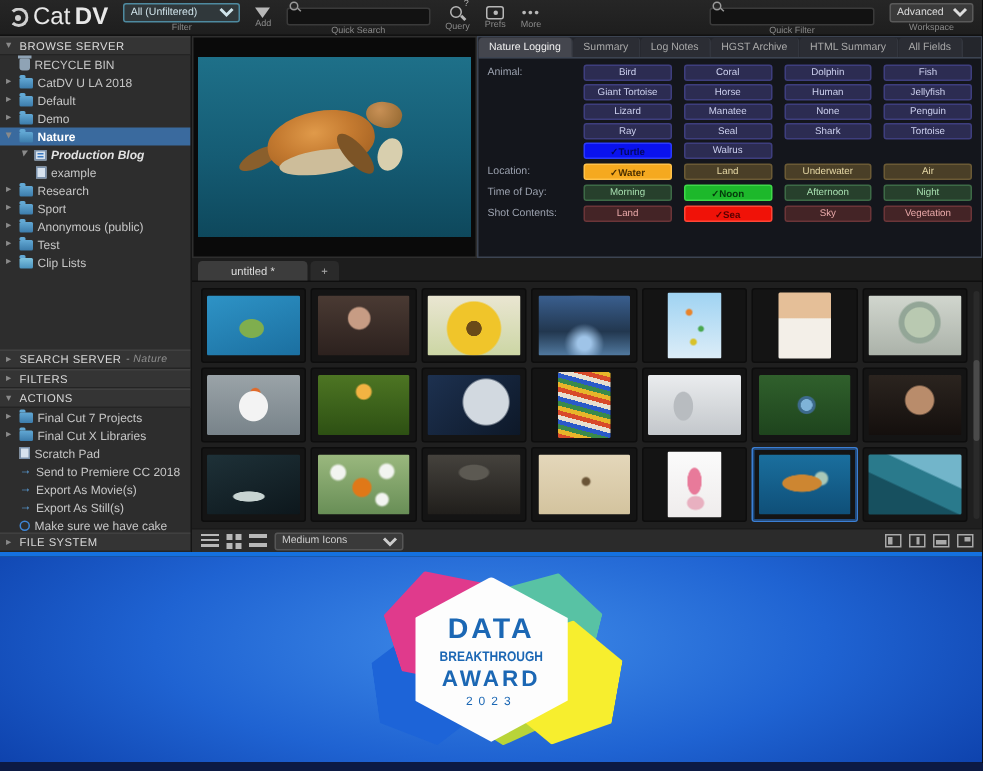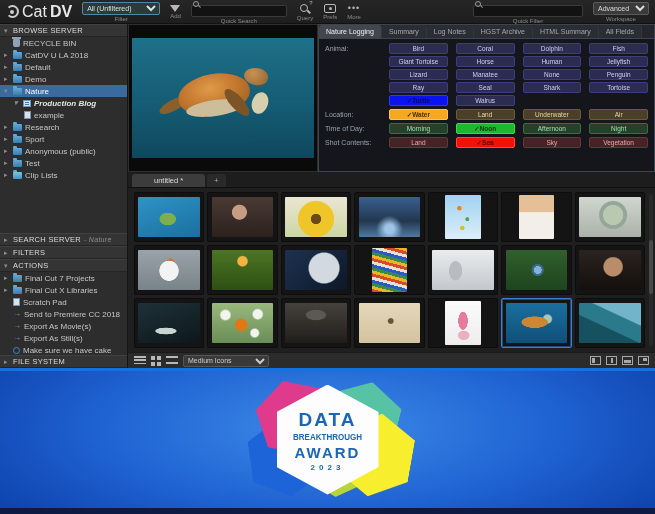--- a/index.html
+++ b/index.html
@@ -35,21 +35,21 @@
   
   .main { display:flex; height:344px; }
 
   
   .sidebar { width:128px; background:#2d2d2d; border-right:1px solid #151515; position:relative; color:#c6c6c6; font-size:8px; overflow:hidden; }
   .shead { display:flex; align-items:center; gap:3px; height:13px; padding:0 4px; font-size:7.5px; color:#dadada; background:#343434; border-top:1px solid #404040; border-bottom:1px solid #242424; letter-spacing:.3px; }
   .shead .sfx { color:#8f8f8f; font-style:italic; font-size:7px; }
   .titem { display:flex; align-items:center; gap:3px; height:12px; padding-left:4px; white-space:nowrap; cursor:default; }
   .titem.ind2 { padding-left:14px; }
   .titem.ind3 { padding-left:24px; }
-  .titem.sel { background:#3a6a9e; color:#fff; font-weight:normal; }
+  .titem.sel { background:#3a6a9e; color:#fff; font-weight:bold; }
   .titem.bolditalic { font-weight:bold; font-style:italic; color:#e2e2e2; }
   .arr { width:6px; font-size:7px; color:#8a8a8a; line-height:6px; }
   .arr.r::before { content:"▸"; }
   .arr.d::before { content:"▾"; }
   .fi { flex:none; }
   .fi.folder { width:9px; height:7px; background:linear-gradient(180deg,#62a8d4,#3c7cab); border-radius:1px; position:relative; }
   .fi.folder::before { content:""; position:absolute; left:0; top:-2px; width:4px; height:2px; background:#62a8d4; border-radius:1px 1px 0 0; }
   .fi.clip { background:linear-gradient(180deg,#7ec3e0,#4a92bd); }
   .fi.trash { width:7px; height:8px; background:#8fa3b5; border-radius:1px 1px 2px 2px; position:relative; }
   .fi.trash::before { content:""; position:absolute; left:-1px; top:-2px; width:9px; height:1.5px; background:#8fa3b5; }
@@ -155,21 +155,21 @@
   .hex { position:absolute; clip-path:polygon(50% 0,100% 25%,100% 75%,50% 100%,0 75%,0 25%); }
   .hex.pink { left:12px; top:-2px; width:70px; height:78px; background:#e03a8c; transform:rotate(-18deg); z-index:2; }
   .hex.teal { left:80px; top:0px; width:70px; height:78px; background:#58c2a4; transform:rotate(14deg); z-index:1; }
   .hex.blue { left:2px; top:36px; width:72px; height:80px; background:#1d64d8; transform:rotate(-8deg); z-index:1; }
   .hex.lime { left:56px; top:42px; width:68px; height:74px; background:#b9d438; transform:rotate(4deg); z-index:1; }
   .hex.yellow { left:90px; top:32px; width:74px; height:84px; background:#f7ee2e; transform:rotate(10deg); z-index:2; }
   .hex.white { left:29px; top:4px; width:102px; height:110px; background:#fdfdfd; z-index:3; display:flex; flex-direction:column; align-items:center; justify-content:center; gap:2px; }
   .aw1 { font-size:19px; font-weight:bold; letter-spacing:2px; color:#1b67b4; margin-top:2px; }
   .aw2 { font-size:8px; font-weight:bold; letter-spacing:0px; color:#1b67b4; transform:scaleY(1.15); }
   .aw3 { font-size:15px; font-weight:bold; letter-spacing:2px; color:#1b67b4; }
-  .aw4 { font-size:8px; font-weight:bold; letter-spacing:4px; color:#1b67b4; }
+  .aw4 { font-size:8px; font-weight:normal; letter-spacing:4px; color:#1b67b4; }
 </style>
 </head>
 <body>
 
 <div class="screen">
 
   <div class="topbar">
     <div class="logo">
       <span class="logo-glyph"></span>
       <span>Cat</span>

